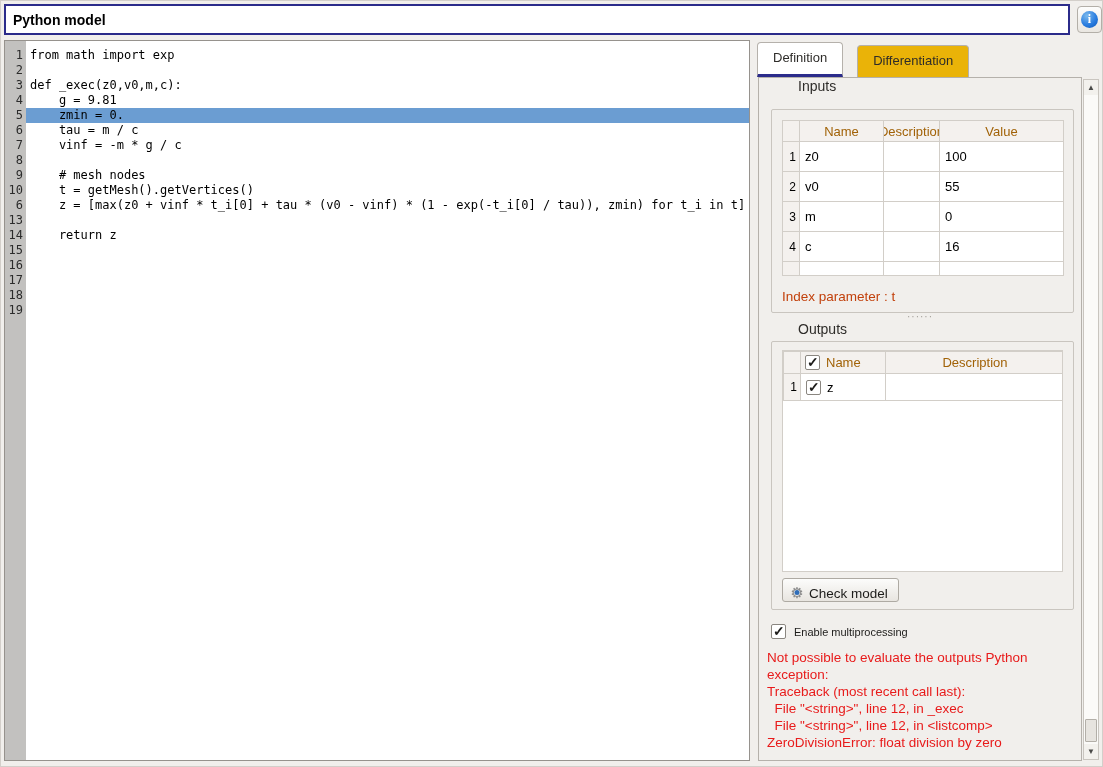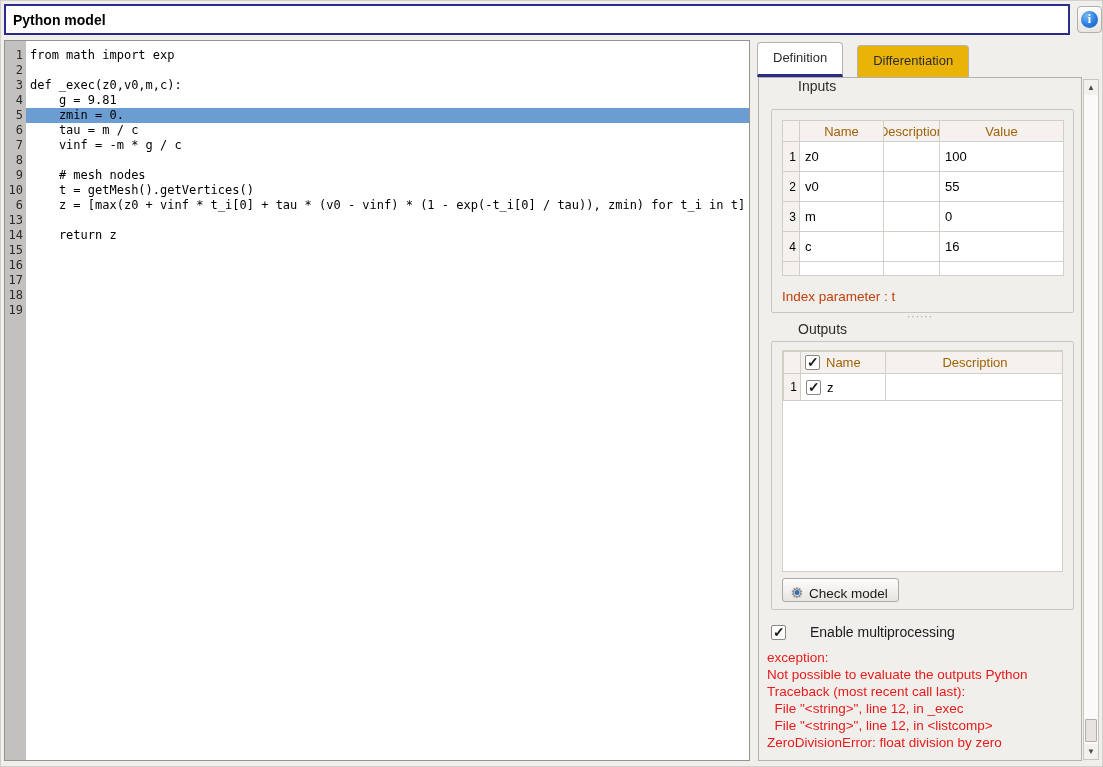--- a/index.html
+++ b/index.html
@@ -74,21 +74,21 @@
   
   .check-btn{margin-top:6px;height:24px;padding:0 10px 0 6px;display:inline-flex;
     align-items:flex-end;gap:4px;border:1px solid #aeaaa3;border-radius:3px;
     background:linear-gradient(#fcfcfb,#e8e5e0);font-size:13.5px;color:#1d1c1a;cursor:pointer;}
   .gear-wrap{position:relative;width:16px;height:16px;display:inline-block;}
   .gear-glyph::before{content:"⚙";font-size:15px;line-height:16px;color:#8c8c8c;}
   .gear-dot{position:absolute;left:50%;top:50%;width:5px;height:5px;border-radius:50%;
     background:#2f6db8;transform:translate(-50%,-60%);}
   
   .mp-row{position:absolute;left:12px;top:546px;display:flex;align-items:center;
-    gap:24px;font-size:14px;color:#1d1c1a;}
+    gap:8px;font-size:11px;color:#1d1c1a;}
   .error-block{position:absolute;left:8px;top:571px;width:312px;color:var(--error);
     font-size:13.5px;line-height:17px;white-space:pre-wrap;}
   
   .scrollbar{position:absolute;left:1082px;top:78px;width:16px;height:681px;
     background:#fbfaf8;border:1px solid #c9c5bf;}
   .sb-btn{position:absolute;left:0;width:14px;height:15px;display:flex;align-items:center;
     justify-content:center;background:#f3f1ed;color:#4a4a48;cursor:pointer;}
   .sb-btn::before{font-size:8px;}
   .sb-up{top:0;}.sb-up::before{content:"▲";}
   .sb-down{bottom:0;}.sb-down::before{content:"▼";}
@@ -227,21 +227,21 @@
         </span>
         <span>Check model</span>
       </button>
     </div>
 
     <div class="mp-row">
       <span class="cb checked" id="mp-cb"></span>
       <span>Enable multiprocessing</span>
     </div>
 
-    <div class="error-block"><div>exception:</div><div>Not possible to evaluate the outputs Python</div><div>Traceback (most recent call last):</div><div>  File "&lt;string&gt;", line 12, in _exec</div><div>  File "&lt;string&gt;", line 12, in &lt;listcomp&gt;</div><div>ZeroDivisionError: float division by zero</div></div>
+    <div class="error-block"><div>Not possible to evaluate the outputs Python</div><div>exception:</div><div>Traceback (most recent call last):</div><div>  File "&lt;string&gt;", line 12, in _exec</div><div>  File "&lt;string&gt;", line 12, in &lt;listcomp&gt;</div><div>ZeroDivisionError: float division by zero</div></div>
 
   </div>
 
   <div class="scrollbar">
     <div class="sb-btn sb-up"></div>
     <div class="sb-thumb"></div>
     <div class="sb-btn sb-down"></div>
   </div>
 
 </div>

